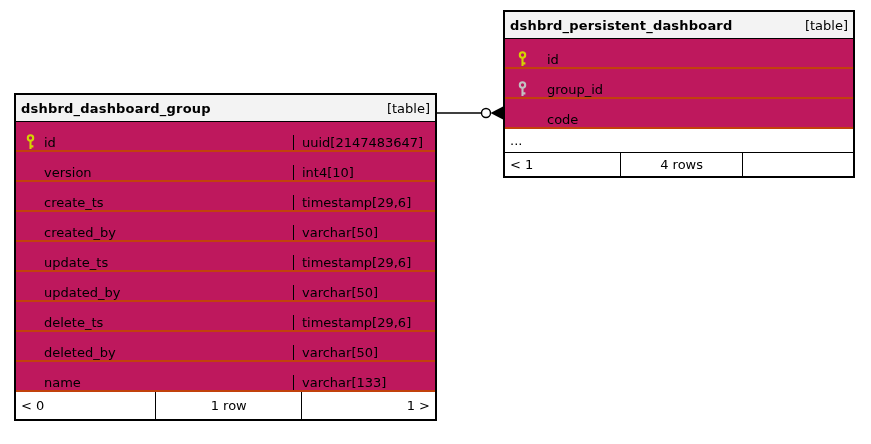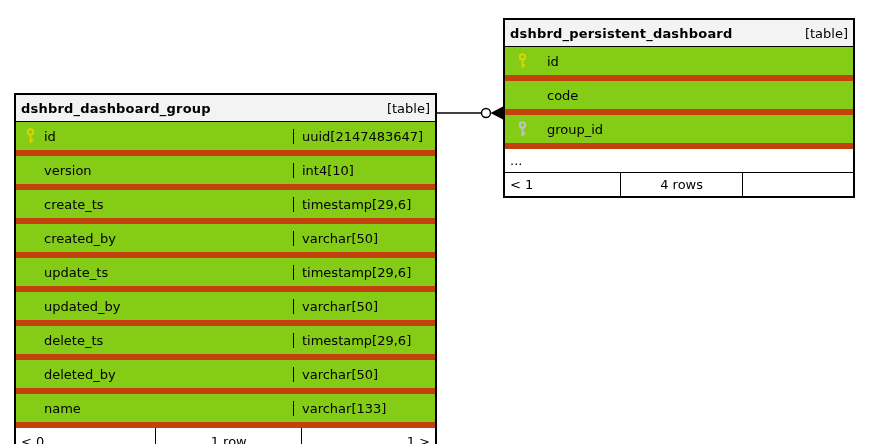--- a/index.html
+++ b/index.html
@@ -14,37 +14,37 @@
   }
   .canvas { position: absolute; inset: 0; }
 
   .tbl {
     position: absolute;
     border: 2px solid #000;
     background: #fff;
     box-sizing: border-box;
   }
   #table-left  { left: 14px;  top: 70px; width: 423px; margin-top: 23px; }
-  #table-right { left: 503px; top: 10px; width: 352px; margin-top: 8px; }
+  #table-right { left: 503px; top: 10px; width: 352px; }
 
   .tbl-hdr {
     display: flex; justify-content: space-between; align-items: center;
     background: #f3f3f3;
     border-bottom: 1px solid #000;
     height: 26px;
     padding: 0 5px;
   }
   .tbl-name { font-weight: bold; letter-spacing: 0.2px; }
   .tbl-badge { font-weight: normal; }
 
   .row {
-    display: flex; align-items: center;
-    border-bottom: 6px solid #c2410c;
+    display: flex; align-items: flex-end;
+    border-bottom: 2px solid #c2410c;
     height: 28px;
-    background: #84cc16;
+    background: #be185d;
   }
   .cell { display: flex; align-items: center; box-sizing: border-box; }
   .name-cell { width: 277px; }
   .type-cell { flex: 1; border-left: 1px solid #000; padding-left: 8px; }
   .full-cell { flex: 1; }
 
   .key-slot {
     width: 28px; display: flex; justify-content: center; align-items: center;
     flex: none;
   }
@@ -185,37 +185,37 @@
               <circle cx="5.5" cy="4" r="2.7" fill="none" stroke="currentColor" stroke-width="2.1"></circle>
               <path d="M5.5 6.7 L5.5 15 M5.5 12.4 L8.4 12.4" stroke="currentColor" stroke-width="2.1" fill="none"></path>
             </svg>
         </span>
         <span class="col-label">id</span>
       </div>
     </div>
 
     <div class="row">
       <div class="cell full-cell">
-        <span class="key-slot wide"></span>
-        <span class="col-label">code</span>
-      </div>
-    </div>
-
-    <div class="row">
-      <div class="cell full-cell">
         <span class="key-slot wide" style="color: rgb(194, 194, 194);">
           <svg width="11" height="16" viewBox="0 0 11 16">
               <circle cx="5.5" cy="4" r="2.7" fill="none" stroke="currentColor" stroke-width="2.1"></circle>
               <path d="M5.5 6.7 L5.5 15 M5.5 12.4 L8.4 12.4" stroke="currentColor" stroke-width="2.1" fill="none"></path>
             </svg>
         </span>
         <span class="col-label">group_id</span>
       </div>
     </div>
 
+    <div class="row">
+      <div class="cell full-cell">
+        <span class="key-slot wide"></span>
+        <span class="col-label">code</span>
+      </div>
+    </div>
+
     <div class="ellipsis-row">...</div>
 
     <div class="tbl-foot">
       <div class="foot-cell foot-left">&lt; 1</div>
       <div class="foot-cell foot-center">4 rows</div>
       <div class="foot-cell foot-right"></div>
     </div>
   </div>
 
 

